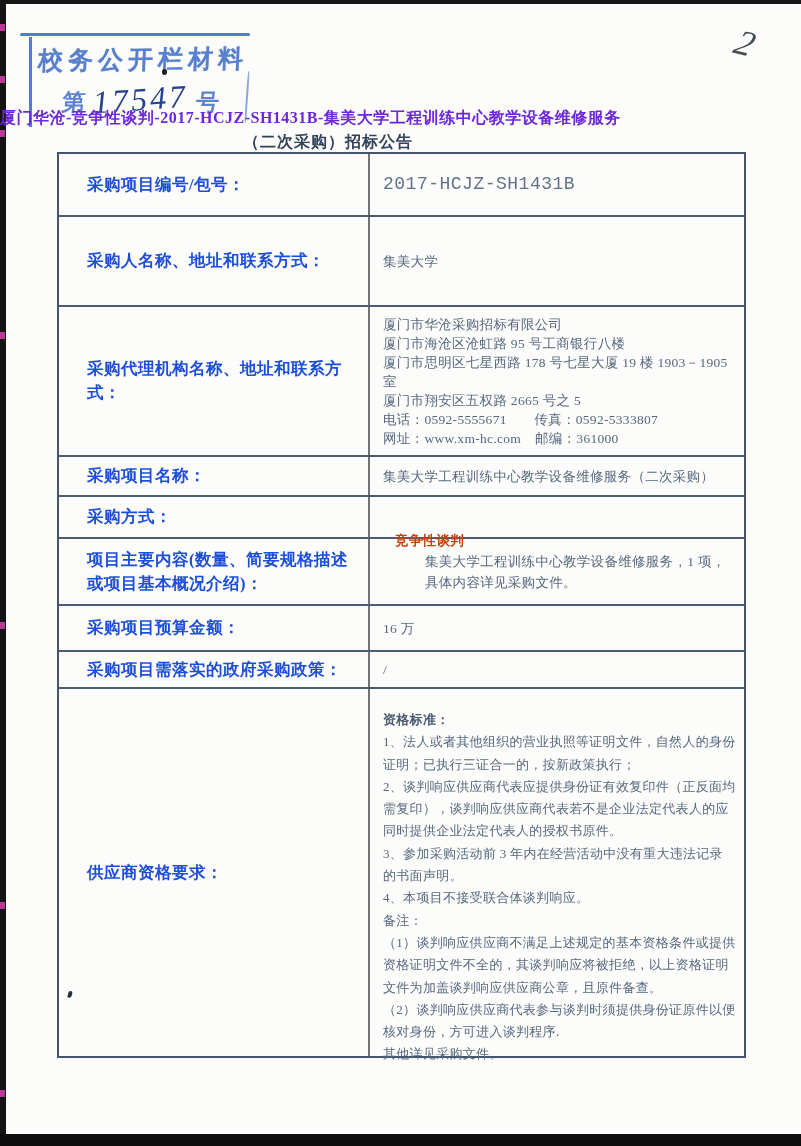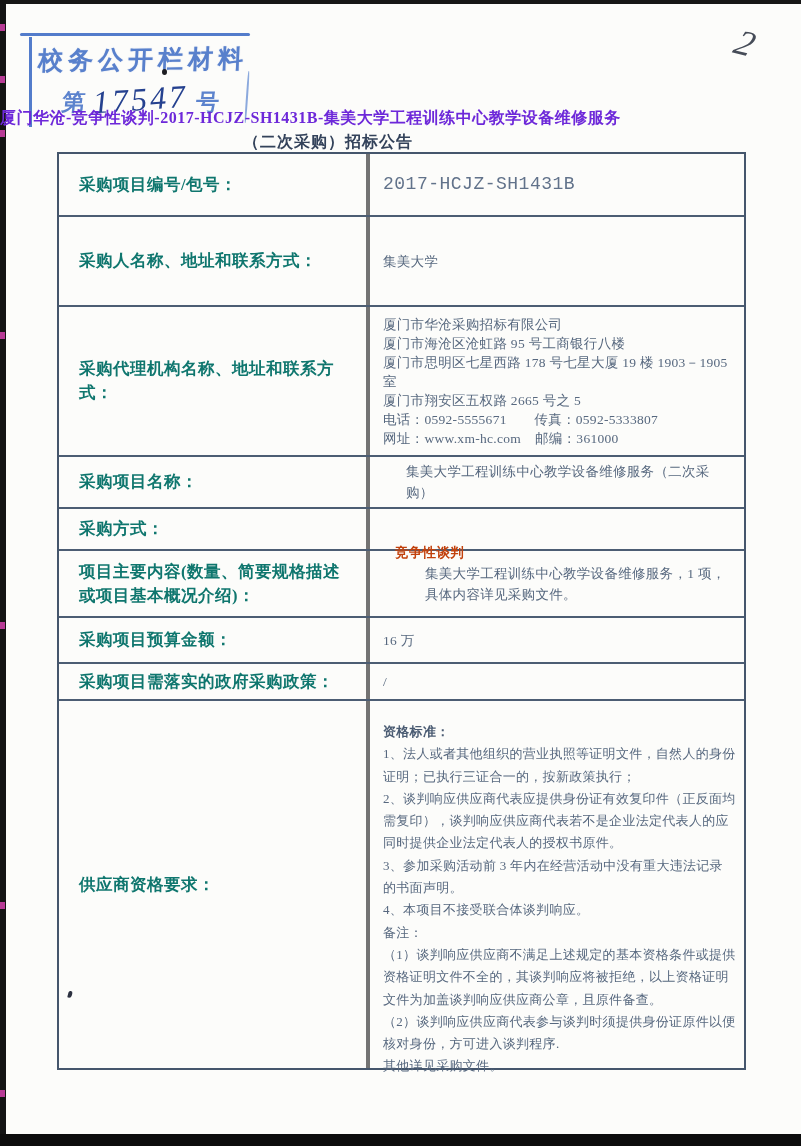--- a/index.html
+++ b/index.html
@@ -60,37 +60,37 @@
   
   .doc-table {
     position: absolute; left: 57px; top: 152px; width: 689px;
     border: 2px solid #45566c;
     background: transparent;
   }
   .row { display: flex; border-bottom: 2px solid #4c5d73; }
   .row:last-child { border-bottom: none; }
   .cell-label {
     width: 311px; flex: 0 0 311px;
-    border-right: 4px solid #737373;
+    border-right: 2px solid #737373;
     display: flex; align-items: center;
-    padding: 4px 14px 4px 20px;
+    padding: 4px 14px 4px 28px;
     font-size: 16.5px; font-weight: 600; letter-spacing: .5px;
-    color: #0f766e; line-height: 24px;
+    color: #1d4ed8; line-height: 24px;
   }
   .cell-value {
     flex: 1 1 auto;
     display: flex; flex-direction: column; justify-content: center;
     padding: 6px 8px 6px 13px;
     font-size: 13.5px; color: #57687f; letter-spacing: .3px;
     white-space: pre-line; line-height: 21px;
   }
   .r1 { height: 63px; }
   .r2 { height: 90px; }
   .r3 { height: 150px; }
-  .r4 { height: 52px; gap: 23px; }
+  .r4 { height: 40px; }
   .r5 { height: 42px; gap: 12px; }
   .r6 { height: 67px; gap: 42px; }
   .r7 { height: 46px; }
   .r8 { height: 37px; }
   .r9 { height: 367px; }
   .r1 .cell-value { font-family: "Liberation Mono", "DejaVu Sans Mono", monospace; font-size: 18px; letter-spacing: .5px; color: #61728a; }
   .r3 .cell-value { line-height: 19px; font-family: Liberation Serif, serif; }
   .r5 .cell-value { font-weight: 700; color: #c2410c; margin-top: 37px; }
   .r9 .cell-value { justify-content: flex-start; font-size: 13px; line-height: 22.3px; padding-top: 20px; }
   .value-heading { font-weight: 700; color: #4a5b72; }

